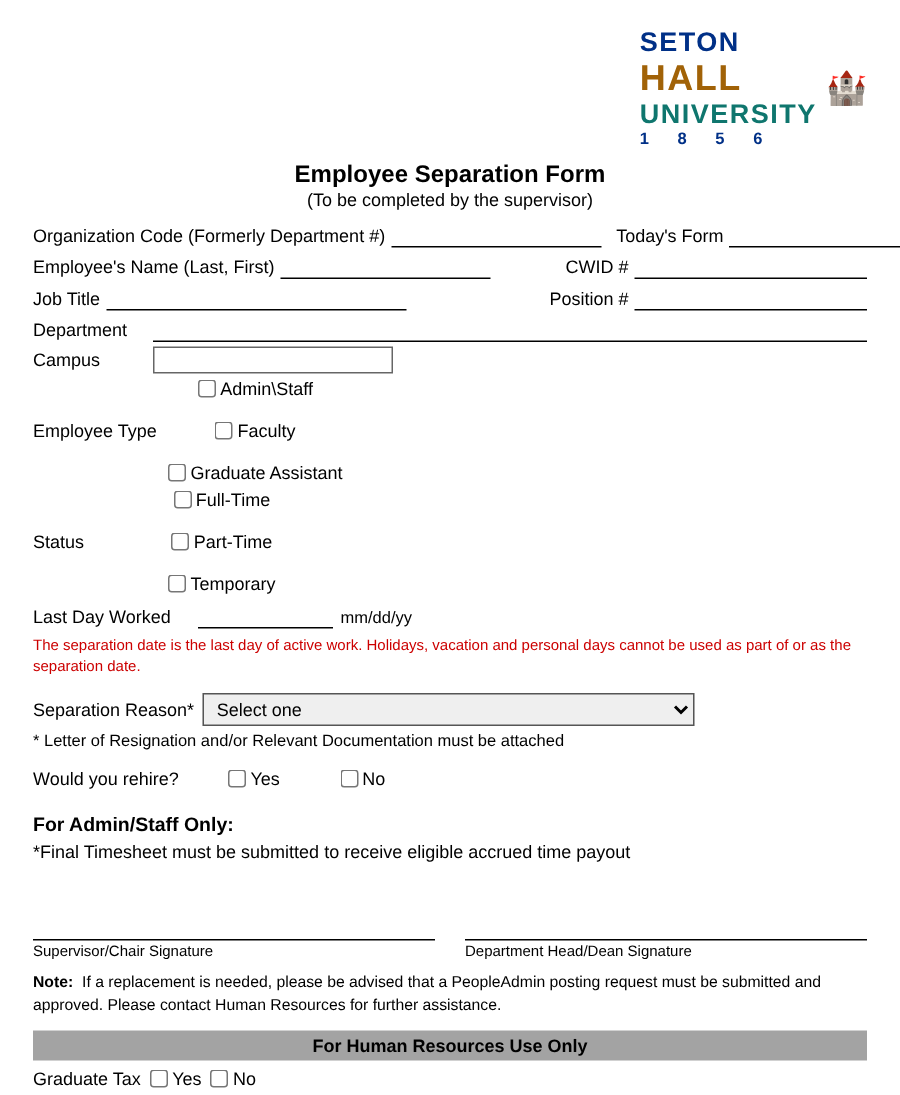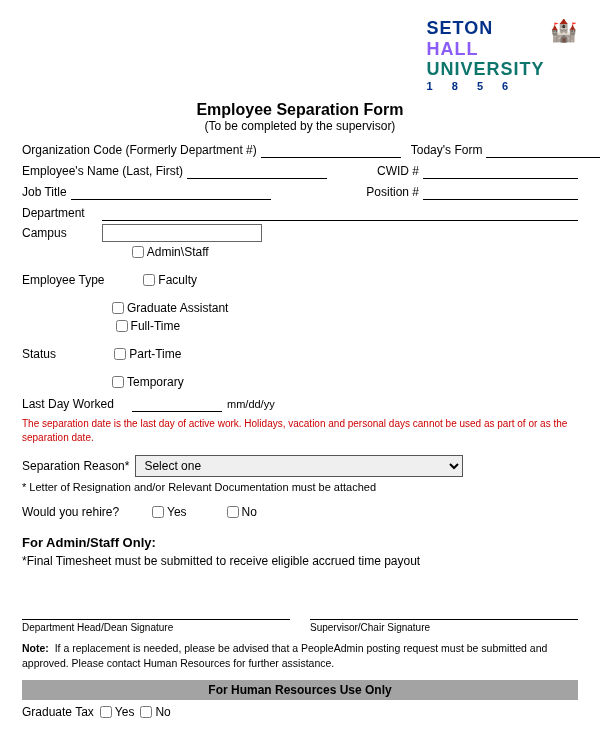--- a/index.html
+++ b/index.html
@@ -17,22 +17,22 @@
       justify-content: flex-end;
       margin-bottom: 8px;
     }
     .logo-seton {
       color: #003087;
       font-size: 18px;
       font-weight: 900;
       letter-spacing: 1px;
     }
     .logo-hall {
-      color: #8b5cf6;
-      font-size: 18px;
+      color: #a16207;
+      font-size: 24px;
       font-weight: 900;
       letter-spacing: 1px;
     }
     .logo-university {
       color: #0f766e;
       font-size: 18px;
       font-weight: 700;
       letter-spacing: 1px;
     }
     .logo-year {
@@ -249,21 +249,21 @@
       display: flex;
       align-items: center;
       gap: 6px;
       font-size: 12px;
     }
     .logo-castle {
       font-size: 22px;
     }
     .logo-wrapper {
       display: flex;
-      align-items: flex-start;
+      align-items: center;
       justify-content: flex-end;
       gap: 6px;
     }
     .logo-text-block {
       line-height: 1.15;
       text-align: left;
     }
   </style>
 </head>
 <body>
@@ -396,25 +396,25 @@
 </div>
 
 <div class="admin-section">
   <div class="admin-title">For Admin/Staff Only:</div>
   <div class="admin-note">*Final Timesheet must be submitted to receive eligible accrued time payout</div>
 </div>
 
 <div class="signature-section">
   <div class="sig-block">
     <div class="sig-line"></div>
-    <div class="sig-label">Department Head/Dean Signature</div>
+    <div class="sig-label">Supervisor/Chair Signature</div>
   </div>
   <div class="sig-block">
     <div class="sig-line"></div>
-    <div class="sig-label">Supervisor/Chair Signature</div>
+    <div class="sig-label">Department Head/Dean Signature</div>
   </div>
 </div>
 
 <div class="note-section">
   <span class="note-bold">Note:</span>
   &nbsp;<span>If a replacement is needed, please be advised that a PeopleAdmin posting request must be submitted and approved. Please contact Human Resources for further assistance.</span>
 </div>
 
 <div class="hr-use-bar">For Human Resources Use Only</div>
 

